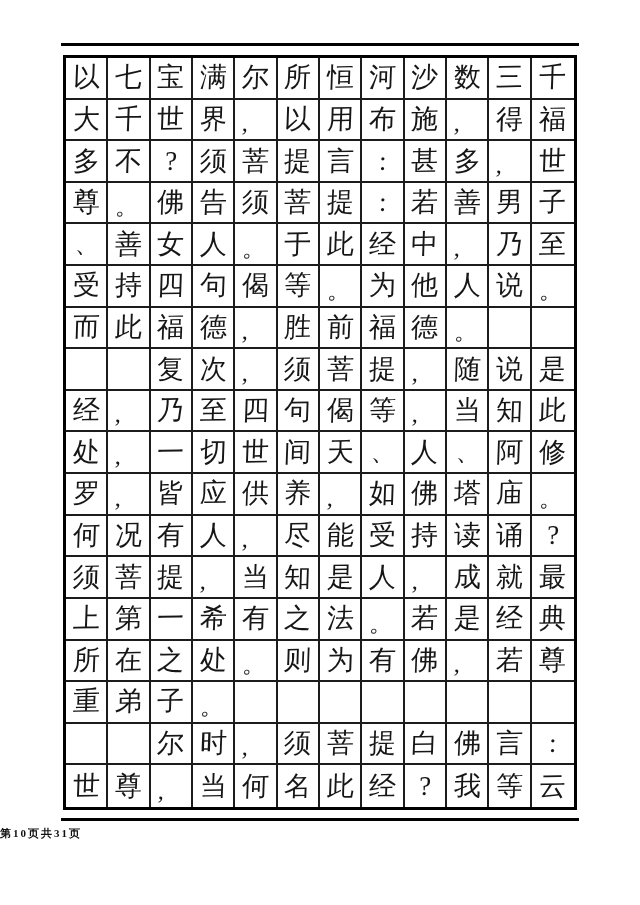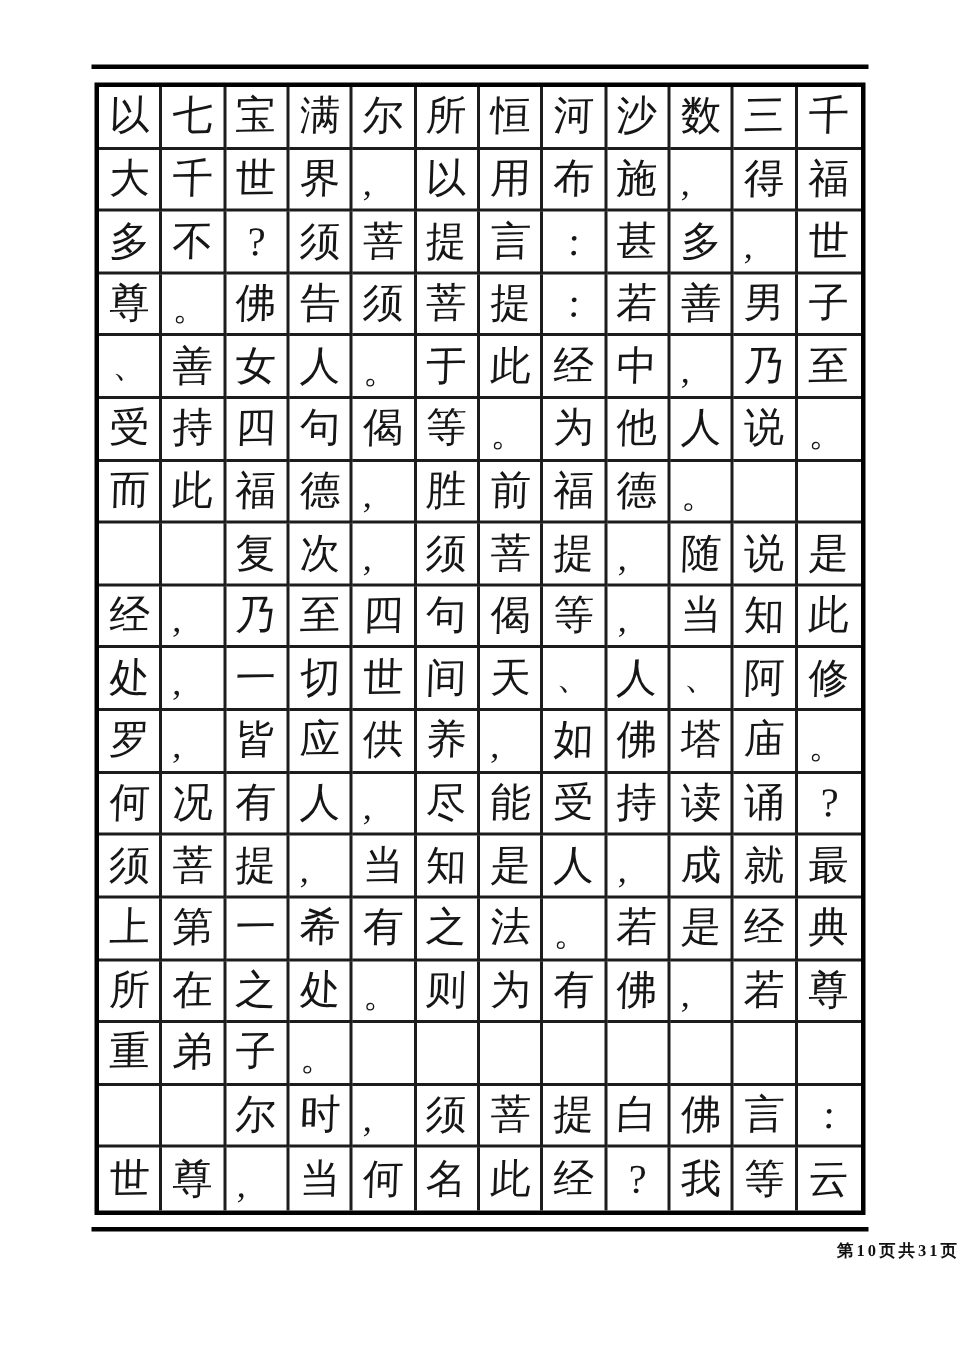--- a/index.html
+++ b/index.html
@@ -77,21 +77,21 @@
   }
   .cell.p-left .glyph {
     font-size: 24px;
     padding-left: 9px;
   }
   .footer {
     position: absolute;
     left: 0;
     top: 826px;
     width: 640px;
-    text-align: right;
+    text-align: left;
     font-size: 11px;
     font-weight: bold;
     letter-spacing: 2px;
     color: #111111;
     font-family: "Liberation Serif", serif;
   }
 </style>
 </head>
 <body>
 

